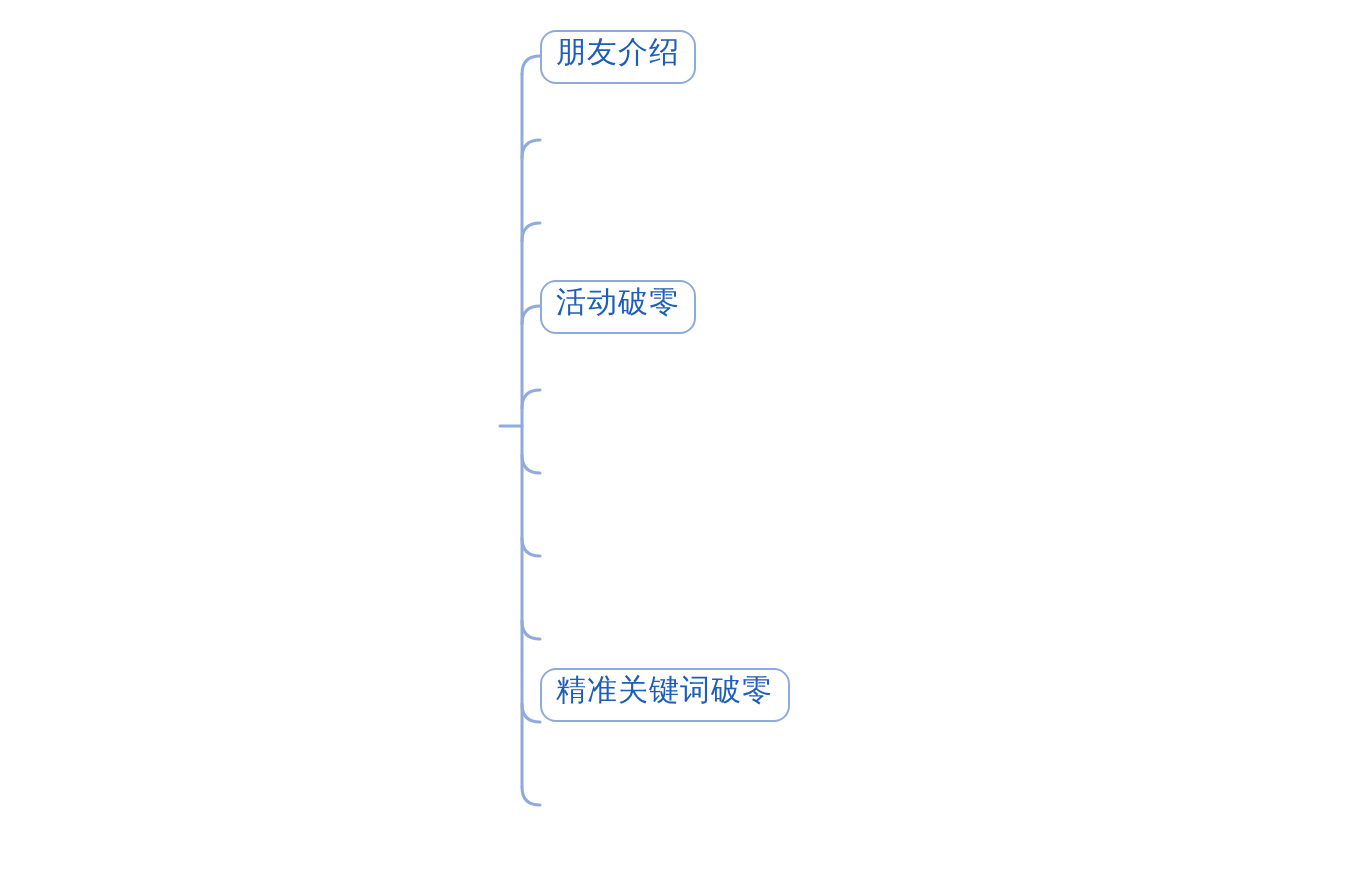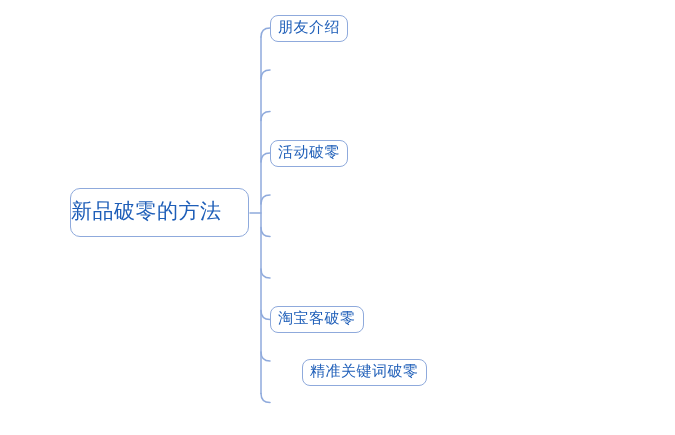--- a/index.html
+++ b/index.html
@@ -30,20 +30,21 @@
     fill: none;
     stroke-linecap: round;
   }
 
   .node {
     position: absolute;
     color: var(--text);
     border: 1.5px solid var(--border);
     background: var(--bg);
     white-space: nowrap;
+    text-align: center;
     font-family: Liberation Serif, serif;
   }
 
   .root-node {
     left: 70px;
     top: 188px;
     width: 179px;
     height: 49px;
     line-height: 45px;
     font-size: 21px;
@@ -62,21 +63,21 @@
   }
 
   .child-0 { top: 14.5px; }
   .child-1 { top: 56.5px; }
   .child-2 { top: 98px;   }
   .child-3 { top: 139.5px;}
   .child-4 { top: 181.5px;}
   .child-5 { top: 223px;  }
   .child-6 { top: 264.5px;}
   .child-7 { top: 306px;  }
-  .child-8 { top: 359px; margin-left: 32px;}
+  .child-8 { top: 334px;}
   .child-9 { top: 389px;  }
 </style>
 </head>
 <body>
 
 <div class="canvas">
 
   <svg class="connectors" viewBox="0 0 675 435" xmlns="http://www.w3.org/2000/svg">
 
     <path d="M250 213 H261"></path>
@@ -88,29 +89,27 @@
     <path d="M261 120.5 Q261 111.5 270 111.5"></path>
     <path d="M261 162 Q261 153 270 153"></path>
     <path d="M261 204 Q261 195 270 195"></path>
     <path d="M261 227.5 Q261 236.5 270 236.5"></path>
     <path d="M261 269 Q261 278 270 278"></path>
     <path d="M261 310.5 Q261 319.5 270 319.5"></path>
     <path d="M261 352 Q261 361 270 361"></path>
     <path d="M261 393.5 Q261 402.5 270 402.5"></path>
   </svg>
 
-  <div class="node root-node">新品破零的方法</div>
 
   <div class="node child-node child-0">朋友介绍</div>
 
 
 
   <div class="node child-node child-3">活动破零</div>
 
 
 
 
-  <div class="node child-node child-7">淘宝客破零</div>
 
   <div class="node child-node child-8">精准关键词破零</div>
 
 
 </div>
 
 </body></html>

